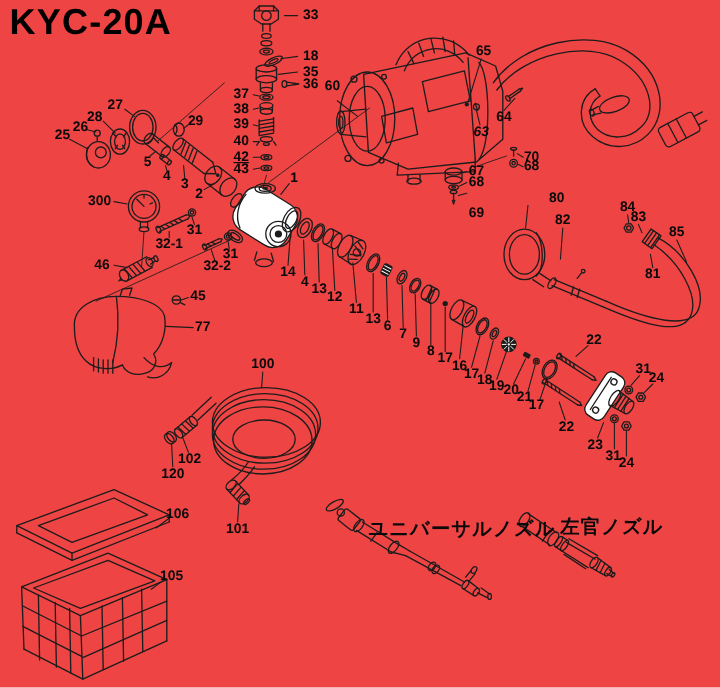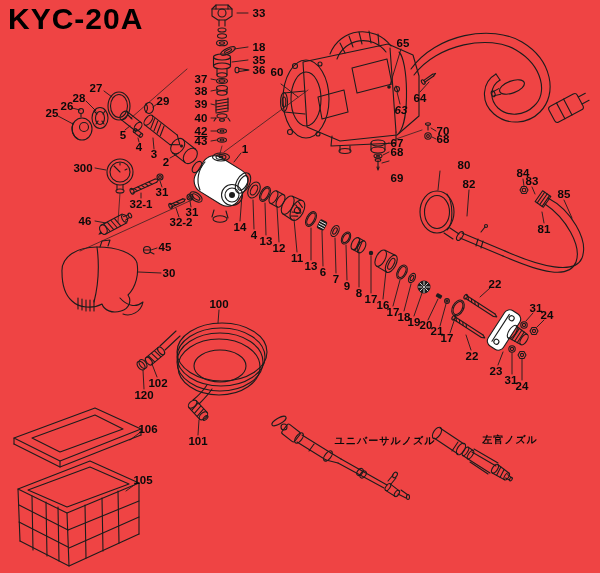--- a/index.html
+++ b/index.html
@@ -10,21 +10,21 @@
   #art{position:absolute;left:0;top:0;}
   #art *{stroke:#1c1c1c;fill:none;stroke-width:1.1;stroke-linecap:round;stroke-linejoin:round;}
   #art .fill{fill:#1c1c1c;stroke:none;}
   #art .wf{fill:#fff;}
   #art .thin{stroke-width:0.7;}
   #art .wl{stroke:#fff;stroke-width:0.8;}
   #leaders line{stroke:#1c1c1c;stroke-width:0.9;}
   #labels-layer{position:absolute;left:0;top:0;width:100%;height:100%;pointer-events:none;}
   .part-label{position:absolute;transform:translate(-50%,-50%);font-weight:bold;
               font-size:11.5px;color:#0a0a0a;white-space:nowrap;}
-  .cap{font-size:10px;letter-spacing:1px;}
+  .cap{font-size:16px;letter-spacing:1px;}
 </style>
 </head>
 <body>
 
 <div class="stage">
 
   <svg id="art" width="600" height="573" viewBox="0 0 600 573">
     <defs>
       <pattern id="mesh" patternUnits="userSpaceOnUse" width="3.5" height="3.5">
         <line x1="0" y1="3.5" x2="3.5" y2="0" stroke-width="0.5"></line>
@@ -710,21 +710,21 @@
       <div class="part-label" style="left: 154px; top: 154px;">3</div>
       <div class="part-label" style="left: 166px; top: 162px;">2</div>
       <div class="part-label" style="left: 245px; top: 149px;">1</div>
       <div class="part-label" style="left: 83px; top: 168px;">300</div>
       <div class="part-label" style="left: 162px; top: 192px;">31</div>
       <div class="part-label" style="left: 141px; top: 204px;">32-1</div>
       <div class="part-label" style="left: 85px; top: 221px;">46</div>
       <div class="part-label" style="left: 192px; top: 212px;">31</div>
       <div class="part-label" style="left: 181px; top: 222px;">32-2</div>
       <div class="part-label" style="left: 165px; top: 247px;">45</div>
-      <div class="part-label" style="left: 169px; top: 273px;">30</div>
+      <div class="part-label" style="left: 169px; top: 273px;">77</div>
       <div class="part-label" style="left: 240px; top: 227px;">14</div>
       <div class="part-label" style="left: 254px; top: 235px;">4</div>
       <div class="part-label" style="left: 266px; top: 241px;">13</div>
       <div class="part-label" style="left: 279px; top: 248px;">12</div>
       <div class="part-label" style="left: 297px; top: 258px;">11</div>
       <div class="part-label" style="left: 311px; top: 266px;">13</div>
       <div class="part-label" style="left: 323px; top: 272px;">6</div>
       <div class="part-label" style="left: 336px; top: 279px;">7</div>
       <div class="part-label" style="left: 347px; top: 286px;">9</div>
       <div class="part-label" style="left: 359px; top: 293px;">8</div>

